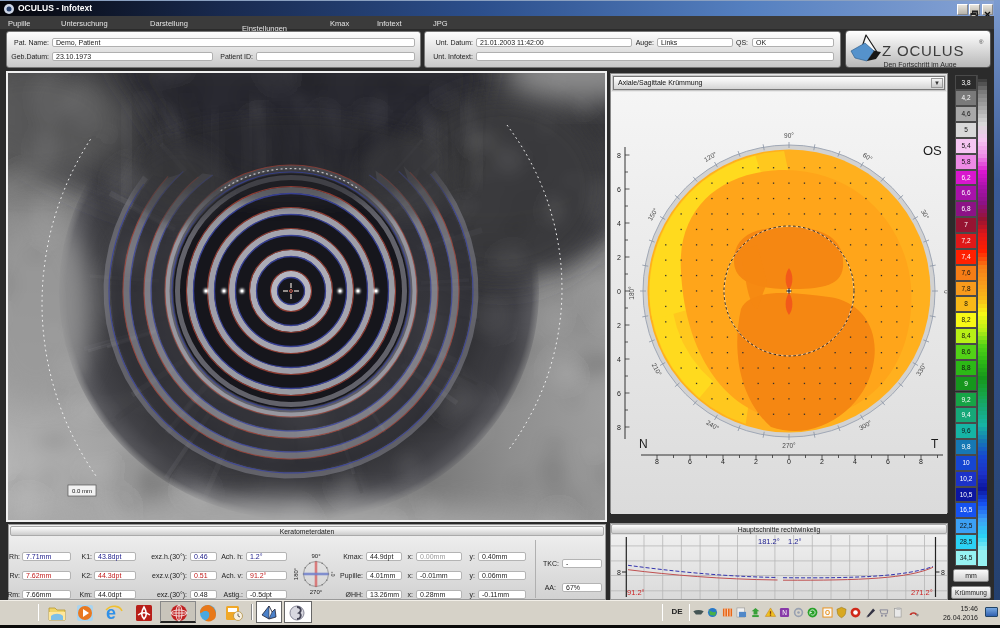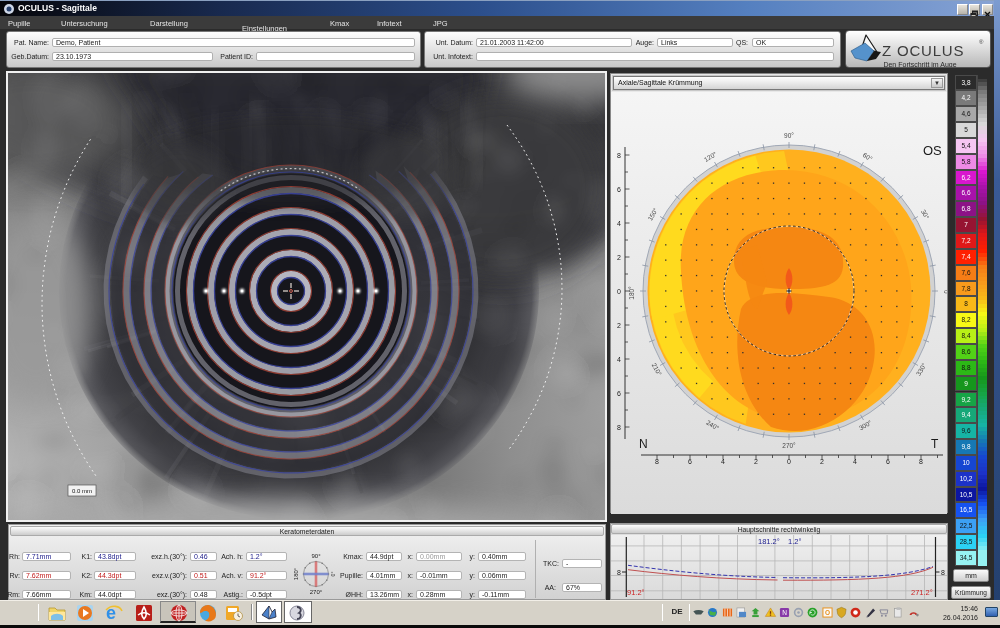--- a/index.html
+++ b/index.html
@@ -9,21 +9,21 @@
 .lbl { position:absolute; font-size:7px; color:#222; text-align:right; white-space:nowrap; line-height:9px; }
 </style></head>
 <body>
 
 <div class="abs" style="left:0;top:0;width:1000px;height:2px;background:#8aa0c0;"></div>
 <div class="abs" style="left:0;top:1px;width:1000px;height:15px;background:linear-gradient(to right,#06060a,#18294e 22%,#2c4f8c 48%,#5580c0 75%,#7d9cd0 95%,#8aa4d4 100%);">
  <svg class="abs" style="left:3px;top:2px;" width="12" height="12" viewBox="0 0 12 12">
       <circle cx="6" cy="6" r="5" fill="#cfd8e8"></circle>
       <circle cx="6" cy="6" r="2.5" fill="#27406e"></circle>
     </svg>
- <div class="abs" style="left:18px;top:2px;font-size:8.5px;font-weight:bold;color:#fff;">OCULUS - Sagittale</div>
+ <div class="abs" style="left:18px;top:2px;font-size:8.5px;font-weight:bold;color:#fff;">OCULUS - Infotext</div>
  <div class="abs" style="left:957px;top:2.5px;width:11px;height:11px;background:linear-gradient(#e8e4dc,#b8b4aa);border:1px solid #888;border-top-color:#fff;border-left-color:#fff;"><svg width="9" height="9">
         <rect x="1.5" y="6" width="5" height="1.6" fill="#222"></rect>
       </svg></div>
  <div class="abs" style="left:969px;top:2.5px;width:11px;height:11px;background:linear-gradient(#e8e4dc,#b8b4aa);border:1px solid #888;border-top-color:#fff;border-left-color:#fff;"><svg width="9" height="9">
         <rect x="2.5" y="1" width="5" height="4.5" fill="none" stroke="#222" stroke-width="1"></rect>
         <rect x="2.5" y="1" width="5" height="1.6" fill="#222"></rect>
         <rect x="1" y="3.5" width="5" height="4.5" fill="#ddd9d0" stroke="#222" stroke-width="1"></rect>
         <rect x="1" y="3.5" width="5" height="1.6" fill="#222"></rect>
       </svg></div>
  <div class="abs" style="left:982px;top:2.5px;width:11px;height:11px;background:linear-gradient(#e8e4dc,#b8b4aa);border:1px solid #888;border-top-color:#fff;border-left-color:#fff;"><svg width="9" height="9">

